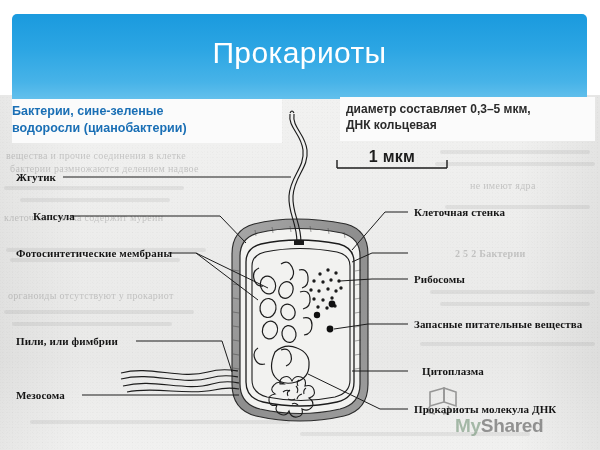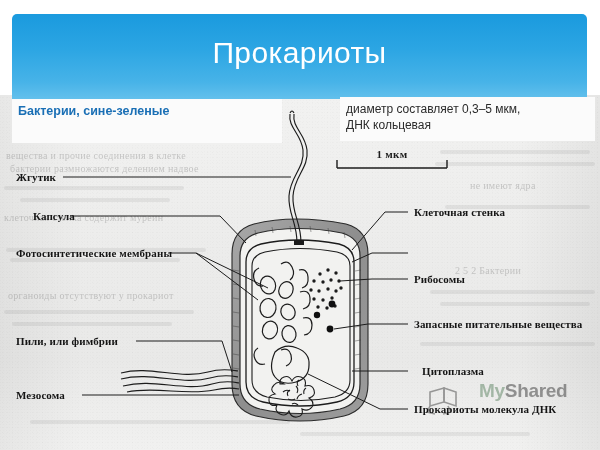--- a/index.html
+++ b/index.html
@@ -90,75 +90,74 @@
     font-family: "Liberation Sans", sans-serif;
     font-weight: bold;
     font-size: 12.5px;
     line-height: 17px;
   }
   #left-infobox {
     left: 12px;
     top: 99px;
     width: 270px;
     height: 44px;
-    padding: 4px 6px 0 6px;
+    padding: 4px 6px 0 0;
     box-sizing: border-box;
   }
   #right-infobox {
     left: 340px;
     top: 97px;
     width: 255px;
     height: 44px;
     padding: 4px 6px 0 6px;
     box-sizing: border-box;
     color: #2b2b2b;
     font-family: "Liberation Sans", sans-serif;
-    font-weight: normal;
+    font-weight: bold;
     font-size: 12px;
     line-height: 16px;
   }
 
   
   .scalebar-label {
     position: absolute;
     left: 336px;
     top: 148px;
     width: 112px;
     text-align: center;
-    font-family: Liberation Serif, serif;
-    font-weight: bold;
-    font-size: 11px;
+    font-family: Liberation Sans, sans-serif;
+    font-weight: bold;
+    font-size: 16px;
     color: #1d1d1d;
     letter-spacing: .3px;
   }
 
   
   .lbl {
     position: absolute;
     font-family: "Liberation Serif", "DejaVu Serif", serif;
     font-weight: bold;
     font-size: 11px;
     color: #151515;
     white-space: nowrap;
     letter-spacing: .1px;
   }
   .lbl.right { text-align: left; }
 
   
   .watermark {
     position: absolute;
     left: 455px;
-    top: 380px;
+    top: 415px;
     font-family: "Liberation Sans", sans-serif;
     font-size: 19px;
     font-weight: bold;
     color: rgba(70,70,70,0.55);
     letter-spacing: -0.3px;
     white-space: nowrap;
-    margin-left: 24px;
   }
   .watermark .wm-green { color: rgba(90,130,95,0.5); }
 
   svg.overlay {
     position: absolute;
     left: 0;
     top: 0;
     width: 600px;
     height: 450px;
     pointer-events: none;
@@ -169,21 +168,21 @@
 
 <div id="page">
 
   <div class="scan-bg"></div>
   <div class="paper-noise"></div>
 
   <div class="ghost-text" style="left:6px;  top:150px;">вещества и прочие соединения в клетке</div>
   <div class="ghost-text" style="left:10px; top:163px;">бактерии размножаются делением надвое</div>
   <div class="ghost-text" style="left:4px;  top:212px;">клеточная стенка содержит муреин</div>
   <div class="ghost-text" style="left:8px;  top:290px;">органоиды отсутствуют у прокариот</div>
-  <div class="ghost-text" style="left:455px;top:265px;">2 5 2  Бактерии</div>
+  <div class="ghost-text" style="left:455px;top:248px;font-weight:bold;">2 5 2  Бактерии</div>
   <div class="ghost-text" style="left:470px;top:180px;">не имеют ядра</div>
 
   <div class="ghost-block" style="left:4px;   top:186px; width:180px;"></div>
   <div class="ghost-block" style="left:20px;  top:198px; width:150px;"></div>
   <div class="ghost-block" style="left:6px;   top:248px; width:200px;"></div>
   <div class="ghost-block" style="left:10px;  top:258px; width:170px;"></div>
   <div class="ghost-block" style="left:4px;   top:310px; width:190px;"></div>
   <div class="ghost-block" style="left:12px;  top:322px; width:160px;"></div>
   <div class="ghost-block" style="left:440px; top:150px; width:150px;"></div>
   <div class="ghost-block" style="left:435px; top:162px; width:160px;"></div>
@@ -322,20 +321,21 @@
       <path d="M430,406 l-3,6 l8,2 M448,406 l3,6 l-8,2"></path>
     </g>
   </svg>
 
   <div class="title-banner">
     <div class="title-text">Прокариоты</div>
   </div>
 
   <div class="infobox" id="left-infobox">
     <div>Бактерии, сине-зеленые</div>
+    <div>водоросли (цианобактерии)</div>
   </div>
 
   <div class="infobox" id="right-infobox">
     <div>диаметр составляет 0,3–5 мкм,</div>
     <div>ДНК кольцевая</div>
   </div>
 
   <div class="scalebar-label">1 мкм</div>
 
   <div class="lbl" style="left:16px;  top:171px;">Жгутик</div>

